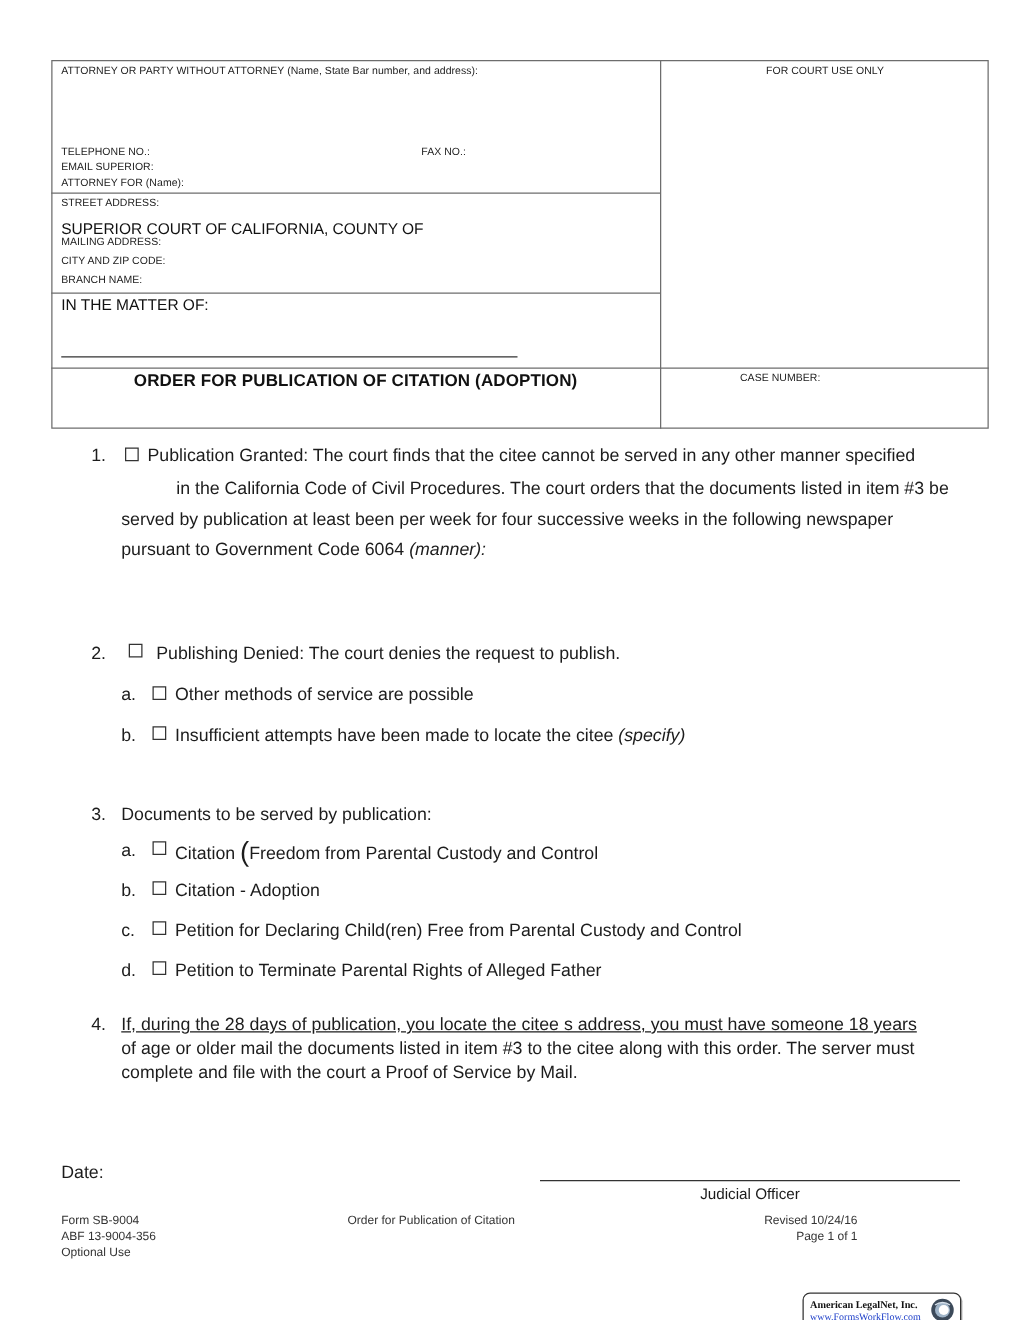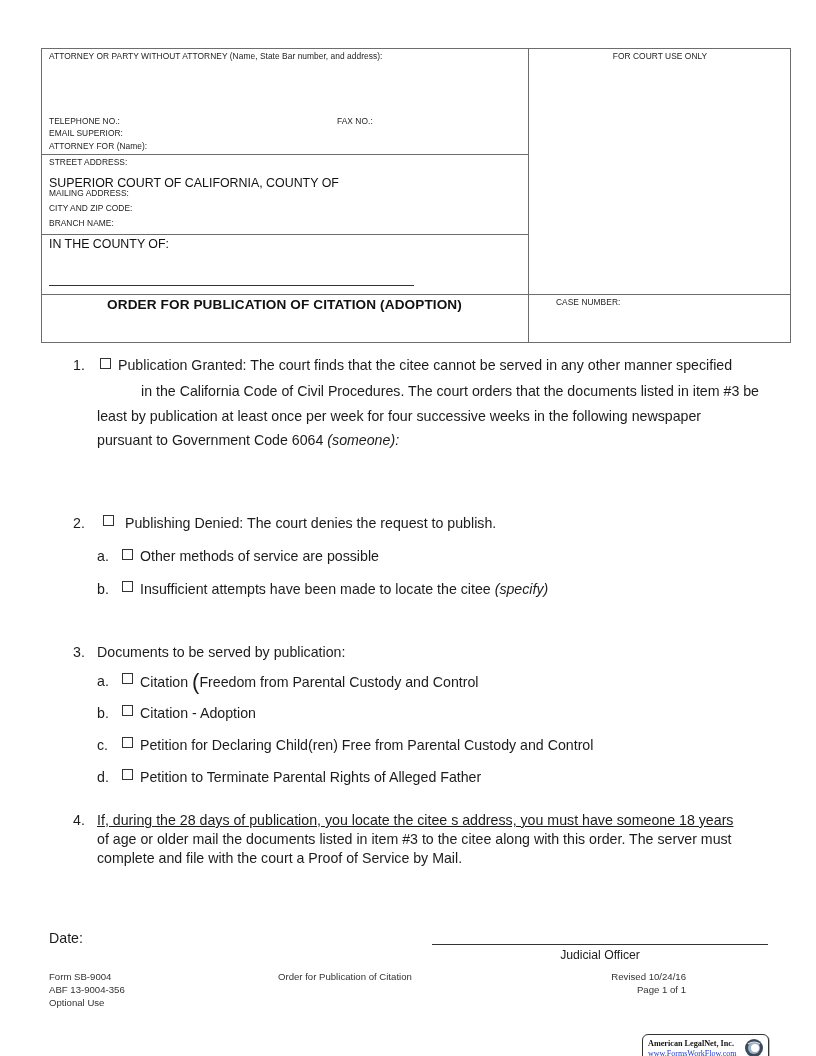--- a/index.html
+++ b/index.html
@@ -77,34 +77,34 @@
 <div class="abs" style="left:330px; top:156px; width:190px; height:14px;"></div>
 <div class="abs tiny" style="left:49px; top:158px;">STREET ADDRESS:</div>
 <div class="abs" style="left:128px; top:172px; width:392px; height:11px;"></div>
 <div class="abs tiny" style="left:49px; top:189px;">MAILING ADDRESS:</div>
 <div class="abs" style="left:135px; top:187px; width:385px; height:11px;"></div>
 <div class="abs tiny" style="left:49px; top:204px;">CITY AND ZIP CODE:</div>
 <div class="abs" style="left:137px; top:202px; width:383px; height:11px;"></div>
 <div class="abs tiny" style="left:49px; top:219px;">BRANCH NAME:</div>
 <div class="abs" style="left:122px; top:217px; width:398px; height:11px;"></div>
 
-<div class="abs matter" style="left:49px; top:238px;">IN THE COUNTY OF:</div>
+<div class="abs matter" style="left:49px; top:238px;">IN THE MATTER OF:</div>
 <div class="abs" style="left:49px; top:256px; width:365px; height:30px;"></div>
 <div class="abs matter-line" style="left:49px; top:285px; width:365px;"></div>
 
 <div class="abs form-title" style="left:41px; top:298px; width:487px; text-align:center;">ORDER FOR PUBLICATION OF CITATION (ADOPTION)</div>
-<div class="abs tiny" style="left:512px; top:298px;padding-left:44px;">CASE NUMBER:</div>
+<div class="abs tiny" style="left:548px; top:298px;padding-left:44px;">CASE NUMBER:</div>
 <div class="abs" style="left:536px; top:310px; width:250px; height:28px;"></div>
 
 <div class="abs num" style="left:73px; top:358px;">1.</div>
 <span class="abs cb" style="left:100px; top:358px;"></span>
 <div class="abs body-text" style="left:118px; top:358px;text-align:center;">Publication Granted:  The court finds that the citee cannot be served in any other manner specified</div>
 <div class="abs body-text" style="left:97px; top:384px;margin-left:44px;">in the California Code of Civil Procedures.  The court orders that the documents listed in item #3 be</div>
-<div class="abs body-text" style="left:97px; top:409px;">least by publication at least once per week for four successive weeks in the following newspaper</div>
-<div class="abs body-text" style="left:97px; top:433px;"><span>pursuant to Government Code 6064 </span><span class="italic">(someone):</span></div>
+<div class="abs body-text" style="left:97px; top:409px;">served by publication at least been per week for four successive weeks in the following newspaper</div>
+<div class="abs body-text" style="left:97px; top:433px;"><span>pursuant to Government Code 6064 </span><span class="italic">(manner):</span></div>
 <div class="abs" style="left:97px; top:452px; width:680px; height:45px;"></div>
 
 <div class="abs num" style="left:73px; top:516px;">2.</div>
 <span class="abs cb" style="left:103px; top:515px;"></span>
 <div class="abs body-text" style="left:125px; top:516px;">Publishing Denied:  The court denies the request to publish.</div>
 
 <div class="abs num" style="left:97px; top:549px;">a.</div>
 <span class="abs cb" style="left:122px; top:549px;"></span>
 <div class="abs body-text" style="left:140px; top:549px;">Other methods of service are possible</div>
 

